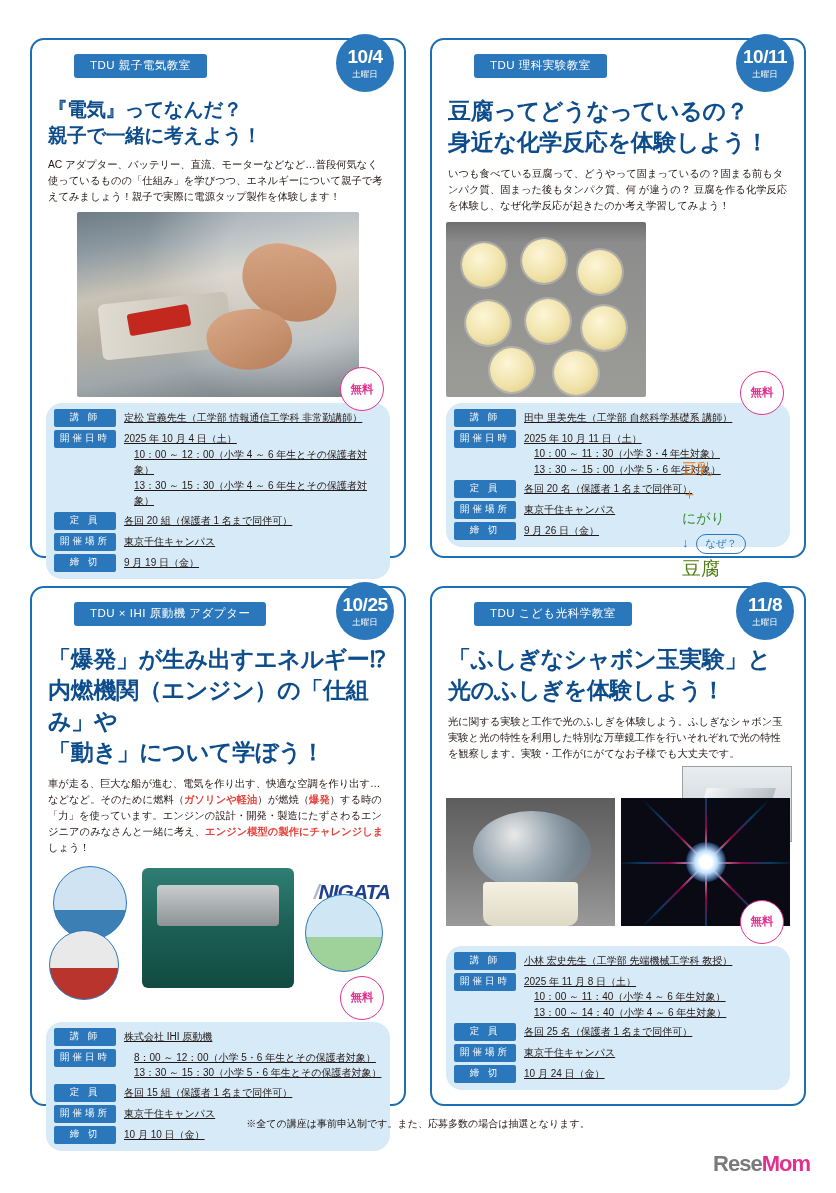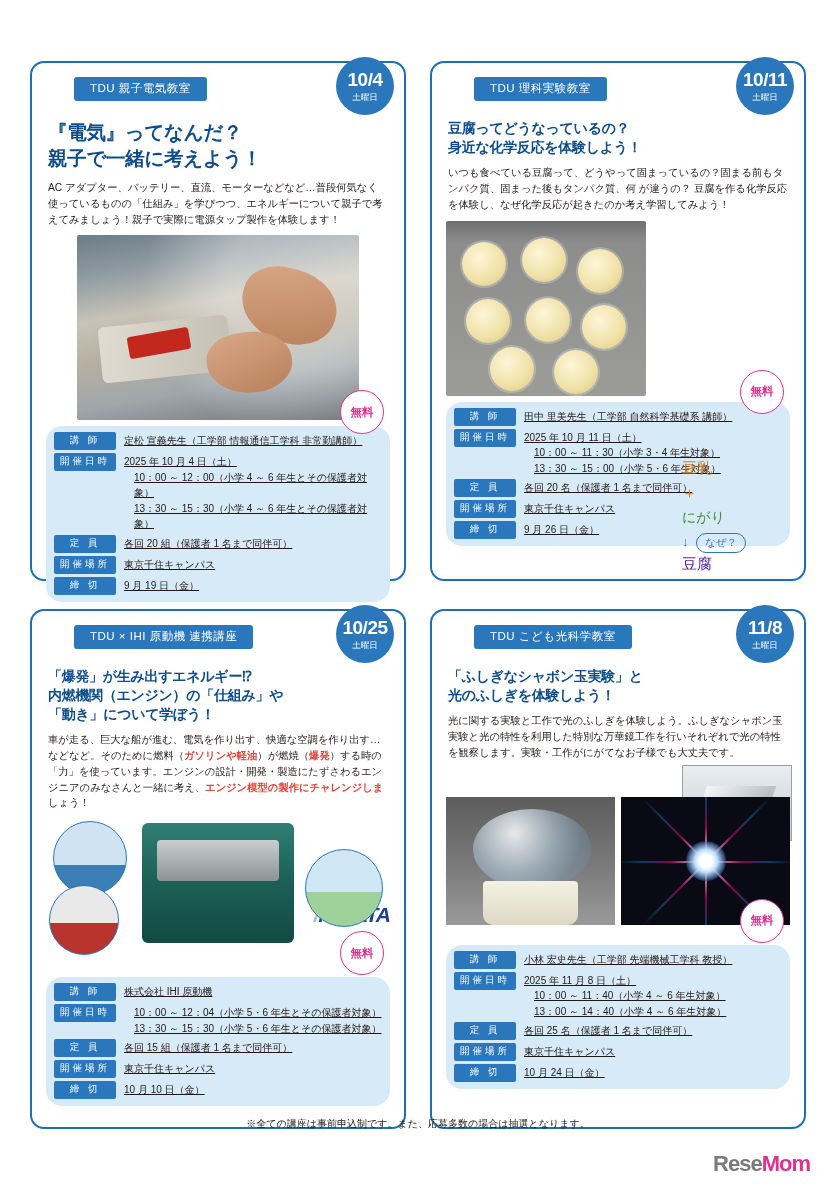--- a/index.html
+++ b/index.html
@@ -16,21 +16,20 @@
   }
   .page {
     position: relative;
     width: 836px; height: 1193px;
     padding: 38px 30px 0 30px;
   }
   .grid {
     display: grid;
     grid-template-columns: 376px 376px;
     gap: 28px 24px;
-    margin-top: 23px;
   }
   
   .card {
     position: relative;
     border: 2px solid #1a6fb5;
     border-radius: 14px;
     background: #ffffff;
     padding: 12px 14px 10px 14px;
     overflow: visible;
   }
@@ -78,21 +77,21 @@
     margin-top: 4px;
   }
   .title {
     color: #0e4d8c;
     font-size: 19.5px;
     font-weight: bold;
     line-height: 1.35;
     margin: 10px 2px 8px 2px;
     letter-spacing: -.3px;
   }
-  .title.small { font-size: 14px; }
+  .title.small { font-size: 23px; }
   .desc {
     font-size: 10.3px;
     line-height: 1.55;
     color: #231815;
     margin: 0 2px 8px 2px;
   }
   .desc .hl { color: #e5433b; font-weight: bold; }
 
   
   .photo-wrap { position: relative; margin: 2px 0 6px 0; }
@@ -238,21 +237,21 @@
     right: 16px; top: 238px;
     width: 92px;
     text-align: left;
     color: #e06a17;
     font-weight: normal;
   }
   .tofu-diagram .w1 { font-size: 15px; color: #e07c1c; }
   .tofu-diagram .plus { font-size: 15px; color: #e07c1c; margin: 6px 0; }
   .tofu-diagram .w2 { font-size: 14px; color: #3f8f3a; }
   .tofu-diagram .arrow { font-size: 13px; color: #2b77bb; margin: 6px 0 2px; }
-  .tofu-diagram .w3 { font-size: 15px; color: #4c1d95; }
+  .tofu-diagram .w3 { font-size: 19px; color: #4d7c0f; }
   .naze {
     display: inline-block;
     border: 1.4px solid #2b77bb;
     color: #2b77bb;
     border-radius: 16px;
     font-size: 10.5px;
     padding: 2px 8px;
     margin-left: 4px;
   }
 
@@ -437,21 +436,21 @@
         </div>
         <div class="info-row">
           <div class="lab">締 切</div>
           <div class="val">9 月 26 日（金）</div>
         </div>
       </div>
     </div>
 
     <div class="card tall2">
       <div class="ribbon-row">
-        <div class="ribbon">TDU × IHI 原動機  連携講座</div>
+        <div class="ribbon">TDU × IHI 原動機  アダプター</div>
       </div>
       <div class="datebadge">
         <div class="d">10/25</div>
         <div class="w">土曜日</div>
       </div>
       <div class="title small">
         <div>「爆発」が生み出すエネルギー⁉</div>
         <div>内燃機関（エンジン）の「仕組み」や</div>
         <div>「動き」について学ぼう！</div>
       </div>
@@ -467,21 +466,21 @@
         <div class="free-badge" style="right:6px; bottom:-16px;">無料</div>
       </div>
       <div class="info" style="margin-top:18px;">
         <div class="info-row">
           <div class="lab">講 師</div>
           <div class="val">株式会社 IHI 原動機</div>
         </div>
         <div class="info-row">
           <div class="lab">開催日時</div>
           <div class="val">
-            <span class="indent">10：00 ～ 12：04（小学 5・6 年生とその保護者対象）</span>
+            <span class="indent">8：00 ～ 12：00（小学 5・6 年生とその保護者対象）</span>
             <span class="indent">13：30 ～ 15：30（小学 5・6 年生とその保護者対象）</span>
           </div>
         </div>
         <div class="info-row">
           <div class="lab">定 員</div>
           <div class="val">各回 15 組（保護者 1 名まで同伴可）</div>
         </div>
         <div class="info-row">
           <div class="lab">開催場所</div>
           <div class="val">東京千住キャンパス</div>

